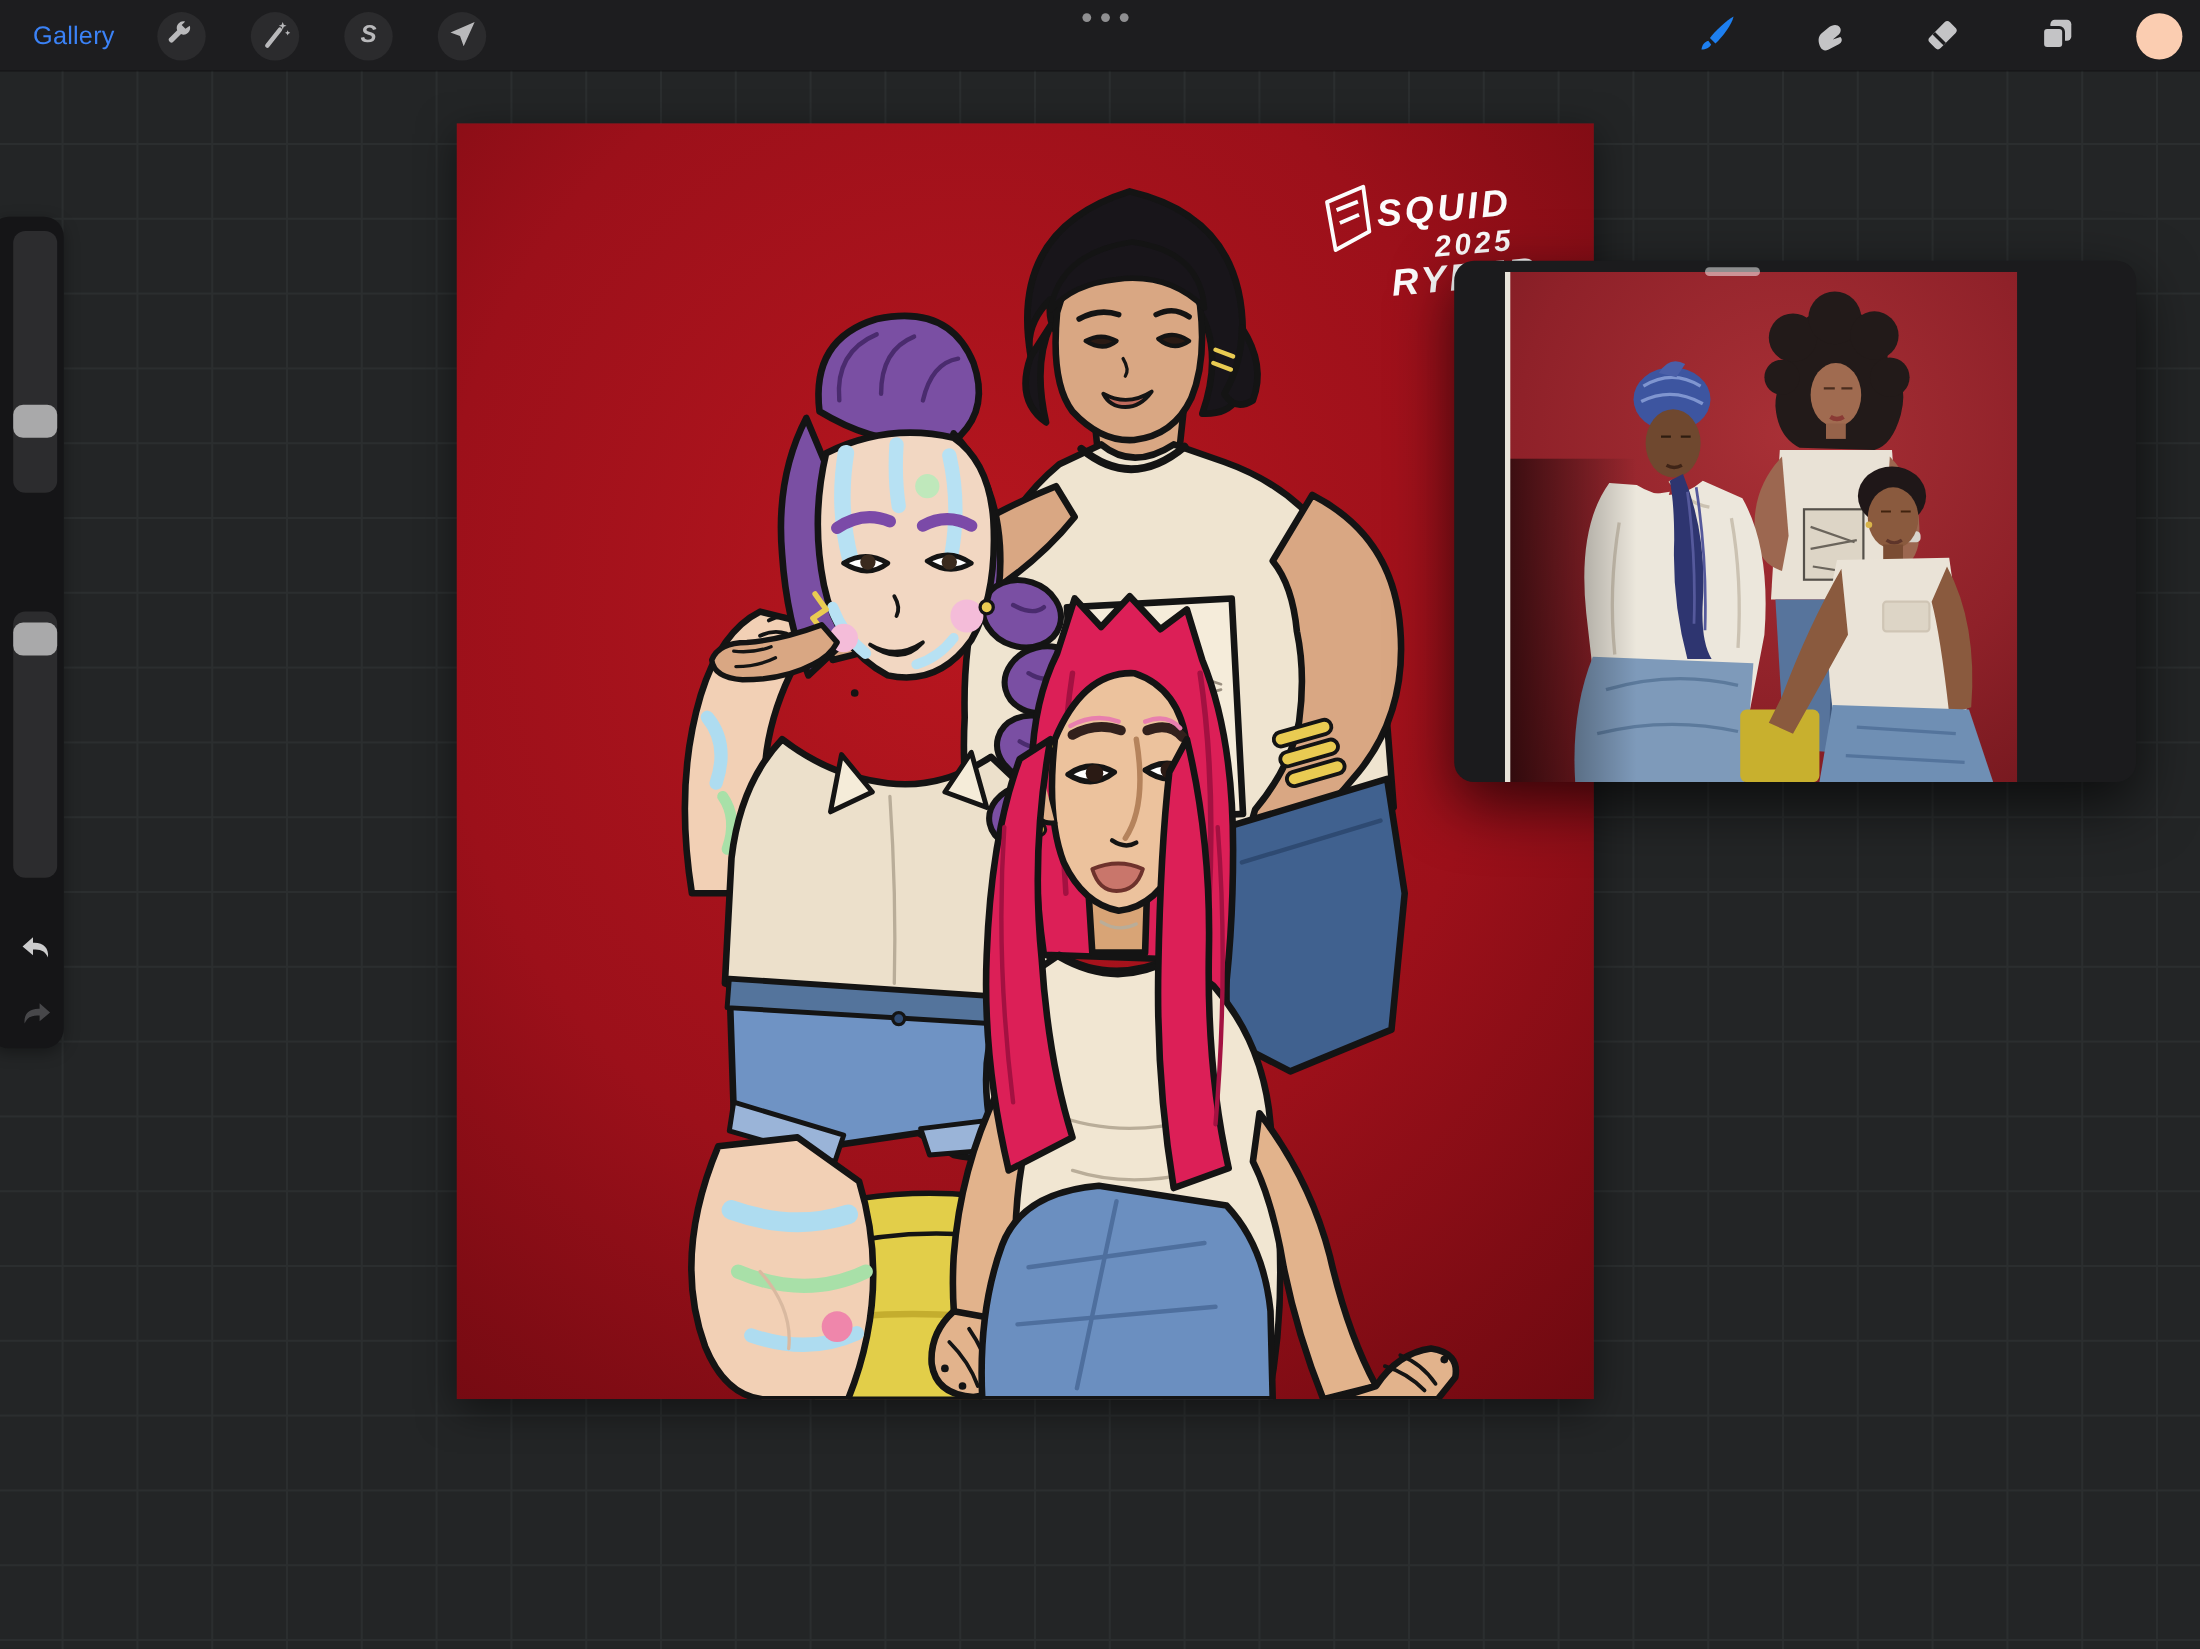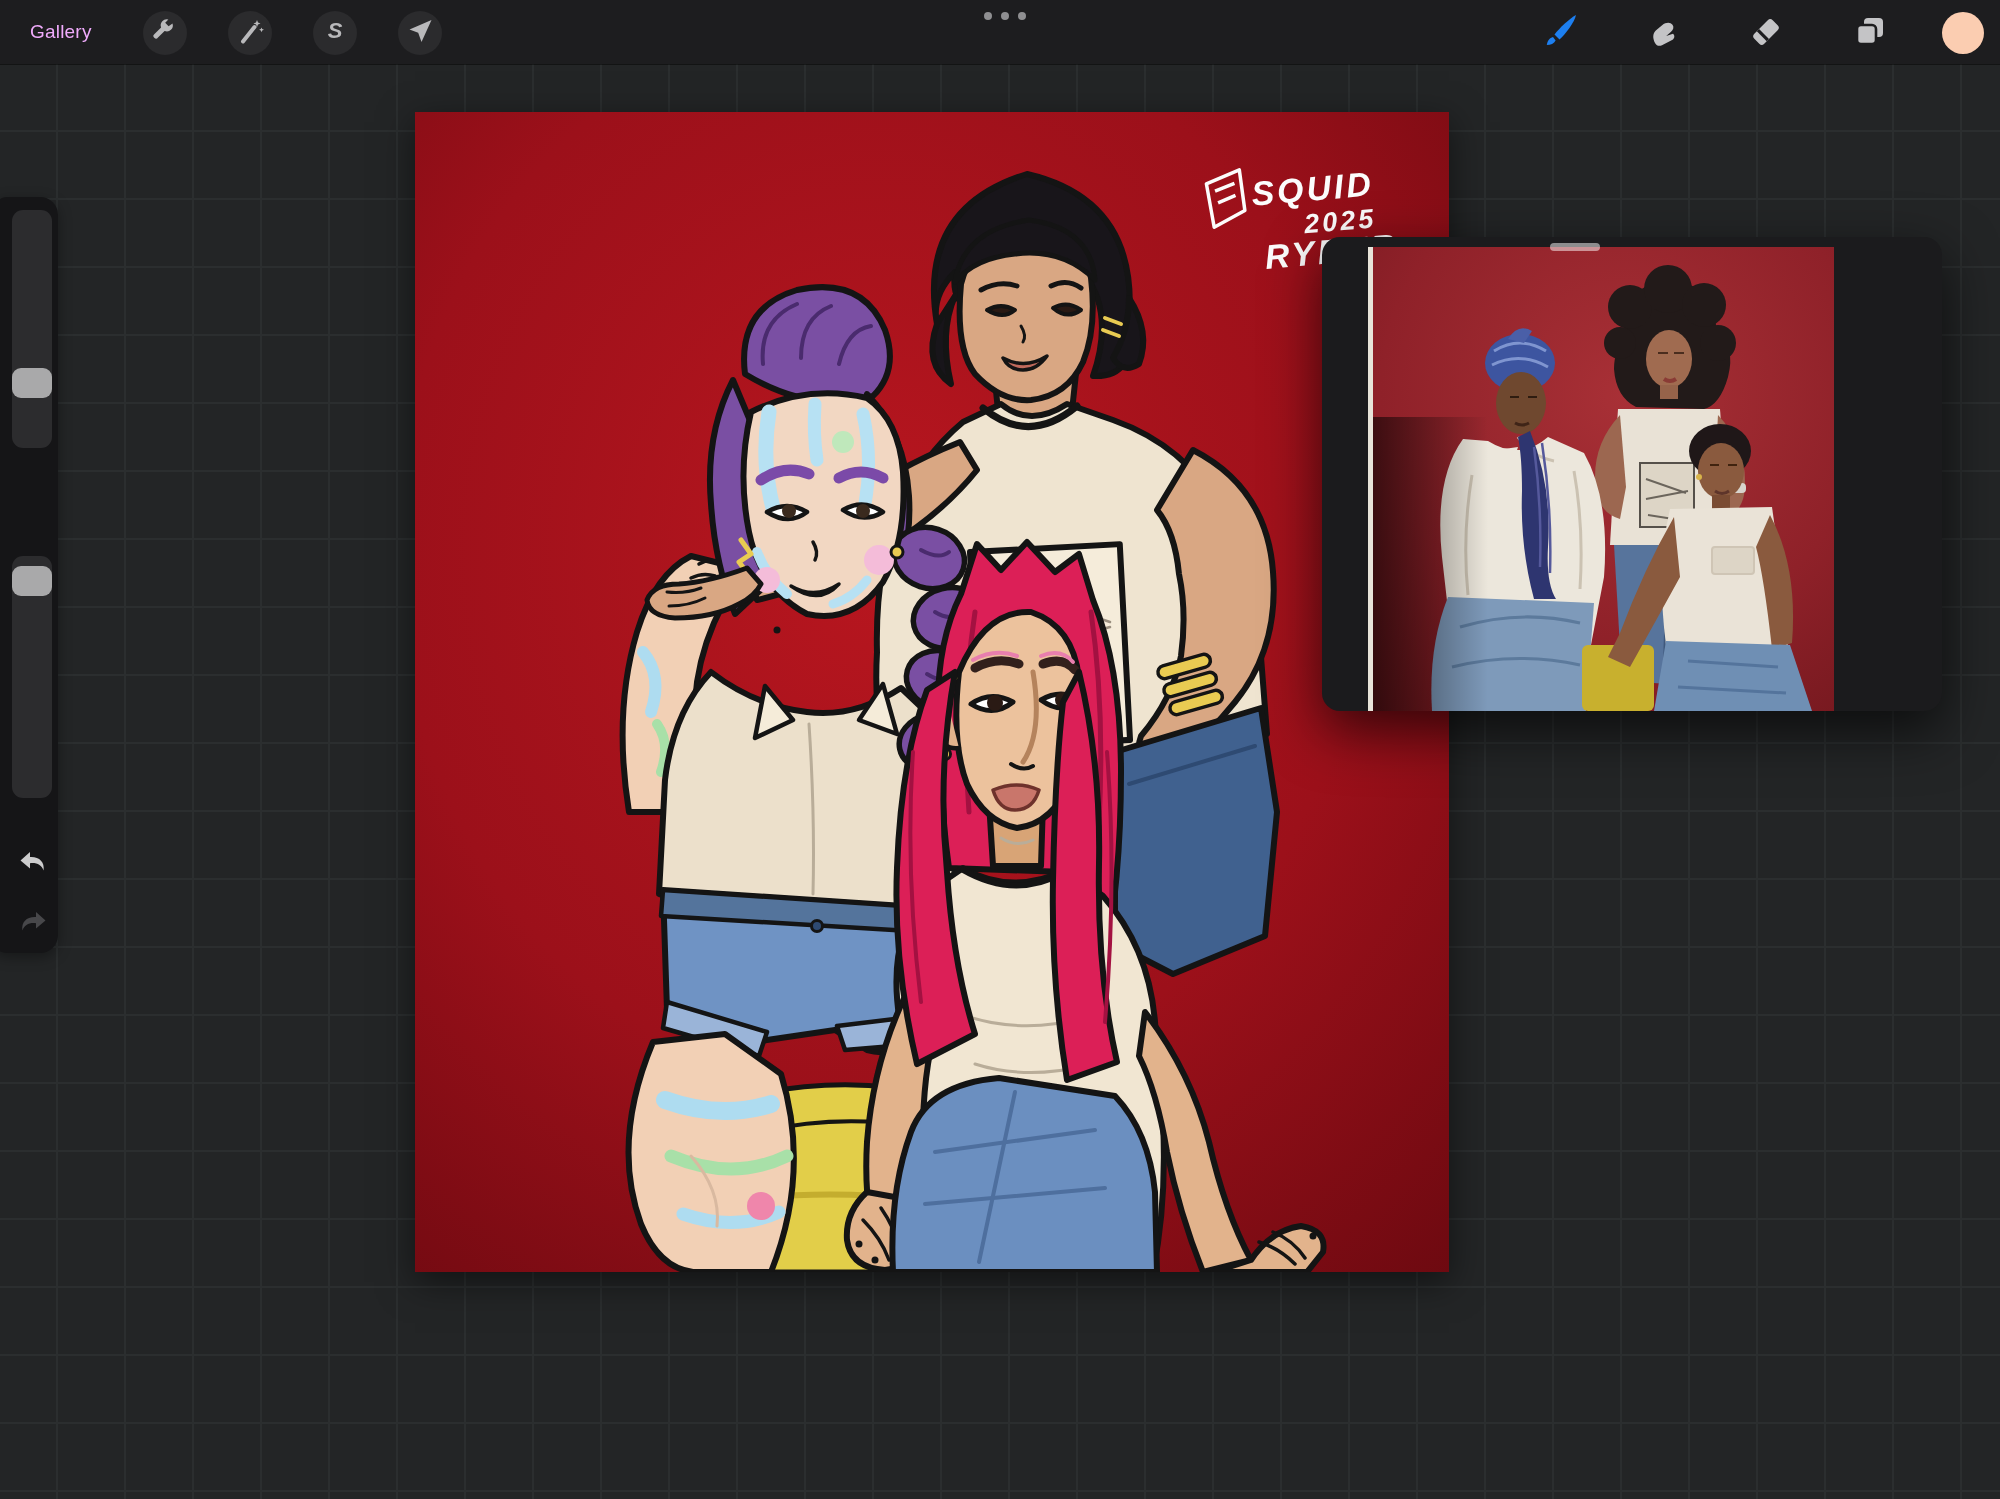--- a/index.html
+++ b/index.html
@@ -7,21 +7,21 @@
     font-family:"Liberation Sans",sans-serif;
     background-color:#232526;
     background-image:
       linear-gradient(#2b2e2f 2px, transparent 2px),
       linear-gradient(90deg, #2b2e2f 2px, transparent 2px);
     background-size:68px 68px;background-position:-12px 62px;}
   
   .topbar{position:absolute;left:0;top:0;width:2000px;height:64px;background:#1d1d1f;
     box-shadow:0 1px 0 rgba(0,0,0,.45);z-index:40;}
   .gallery-btn{position:absolute;left:30px;top:0;height:64px;line-height:64px;
-    color:#f0abfc;font-size:19px;letter-spacing:.2px;cursor:default;}
+    color:#3b82f6;font-size:23px;letter-spacing:.2px;cursor:default;}
   .roundtool{position:absolute;top:11px;width:44px;height:44px;border-radius:50%;
     background:#2b2b2d;display:flex;align-items:center;justify-content:center;}
   .flattool{position:absolute;top:14px;width:40px;height:40px;display:flex;align-items:center;justify-content:center;}
   .ellipsis{position:absolute;left:975px;top:4px;width:60px;height:24px;display:flex;gap:9px;align-items:center;justify-content:center;}
   .ellipsis i{width:8px;height:8px;border-radius:50%;background:#8f8f91;display:block;}
   .swatch{position:absolute;left:1942px;top:12px;width:42px;height:42px;border-radius:50%;}
   
   .sidebar{position:absolute;left:-10px;top:197px;width:68px;height:756px;background:#151517;
     border-radius:18px;z-index:30;box-shadow:0 4px 14px rgba(0,0,0,.35);}
   .track{position:absolute;left:22px;width:40px;background:#2c2c2e;border-radius:11px;}

